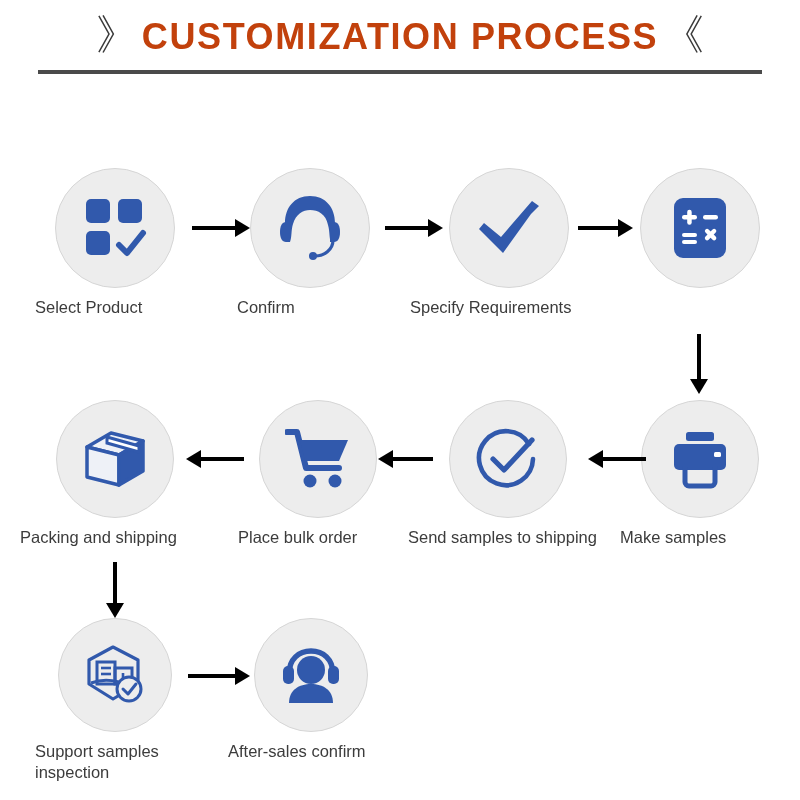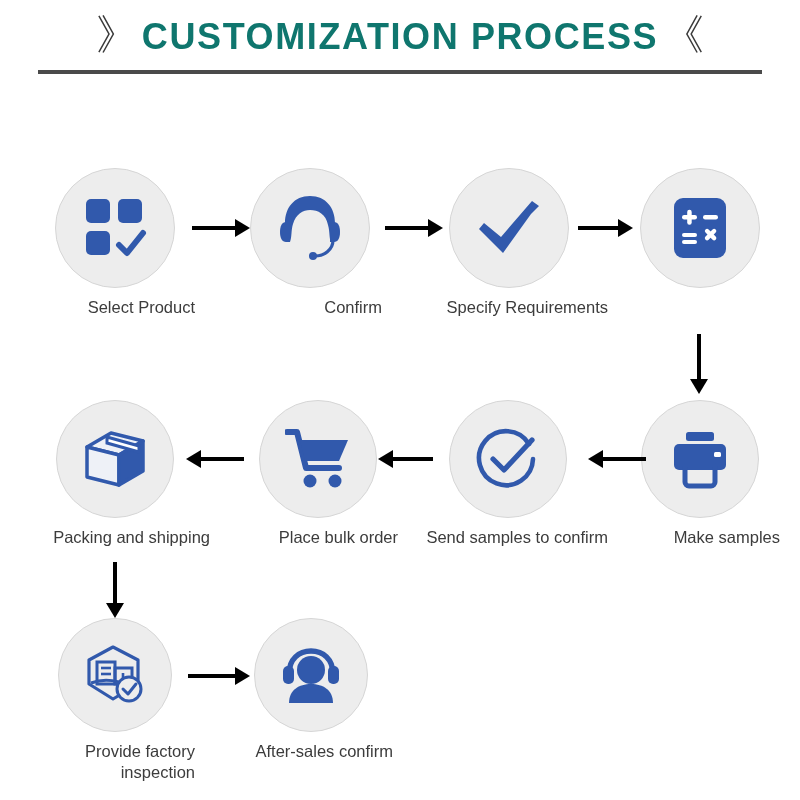--- a/index.html
+++ b/index.html
@@ -30,21 +30,21 @@
     height: 58px;
     display: flex;
     align-items: center;
     justify-content: center;
     gap: 4px;
   }
   .title-text {
     font-size: 36px;
     font-weight: 700;
     letter-spacing: 1.6px;
-    color: #0f766e;
+    color: #c2410c;
     font-family: "Liberation Sans", sans-serif;
     white-space: nowrap;
   }
   .chev {
     font-size: 42px;
     font-weight: 400;
     color: #3a3a3a;
     line-height: 1;
     position: relative;
     top: -2px;
@@ -54,21 +54,21 @@
     left: 38px;
     top: 70px;
     width: 724px;
     height: 4px;
     background: #4a4a4a;
   }
 
   
   .step {
     position: absolute;
-    text-align: right;
+    text-align: left;
   }
   .circle {
     border-radius: 50%;
     background: #ededed;
     border: 1px solid #d6d6d6;
     box-sizing: border-box;
     display: flex;
     align-items: center;
     justify-content: center;
     margin: 0 auto;
@@ -223,21 +223,21 @@
   <div class="shaft"></div>
 </div>
 
 <div class="step" style="left:408px; top:400px; width:200px;">
   <div class="circle" style="width:118px;height:118px;">
     <svg width="70" height="70" viewBox="0 0 70 70">
       <path d="M56 20 A27 27 0 1 0 60 35" fill="none" stroke="#3159ac" stroke-width="4.6" stroke-linecap="round"></path>
       <path d="M20 35 L31 46 L59 16" fill="none" stroke="#3159ac" stroke-width="5.2" stroke-linecap="round" stroke-linejoin="round"></path>
     </svg>
   </div>
-  <div class="step-label">Send samples to confirm</div>
+  <div class="step-label">Send samples to shipping</div>
 </div>
 
 <div class="arrow-h left" style="left:378px; top:448px; width:55px;">
   <div class="head"></div>
   <div class="shaft"></div>
 </div>
 
 <div class="step" style="left:238px; top:400px; width:160px;">
   <div class="circle" style="width:118px;height:118px;">
     <svg width="66" height="66" viewBox="0 0 66 66">
@@ -279,21 +279,21 @@
       <rect x="15" y="18" width="18" height="22" fill="none" stroke="#3159ac" stroke-width="3"></rect>
       <line x1="19" y1="24" x2="29" y2="24" stroke="#3159ac" stroke-width="2.6"></line>
       <line x1="19" y1="30" x2="29" y2="30" stroke="#3159ac" stroke-width="2.6"></line>
       <rect x="33" y="24" width="17" height="16" fill="none" stroke="#3159ac" stroke-width="3"></rect>
       <line x1="41" y1="29" x2="41" y2="36" stroke="#3159ac" stroke-width="2.6"></line>
       <path d="M9 39 C22 34 38 36 52 44" fill="none" stroke="#3159ac" stroke-width="3"></path>
       <circle cx="47" cy="45" r="12" fill="#ededed" stroke="#3159ac" stroke-width="3"></circle>
       <path d="M41 45 L46 50 L54 40" fill="none" stroke="#3159ac" stroke-width="3" stroke-linecap="round" stroke-linejoin="round"></path>
     </svg>
   </div>
-  <div class="step-label">Provide factory
+  <div class="step-label">Support samples
 inspection</div>
 </div>
 
 <div class="arrow-h right" style="left:188px; top:665px; width:62px;">
   <div class="shaft"></div>
   <div class="head"></div>
 </div>
 
 <div class="step" style="left:228px; top:618px; width:165px;">
   <div class="circle" style="width:114px;height:114px;">

